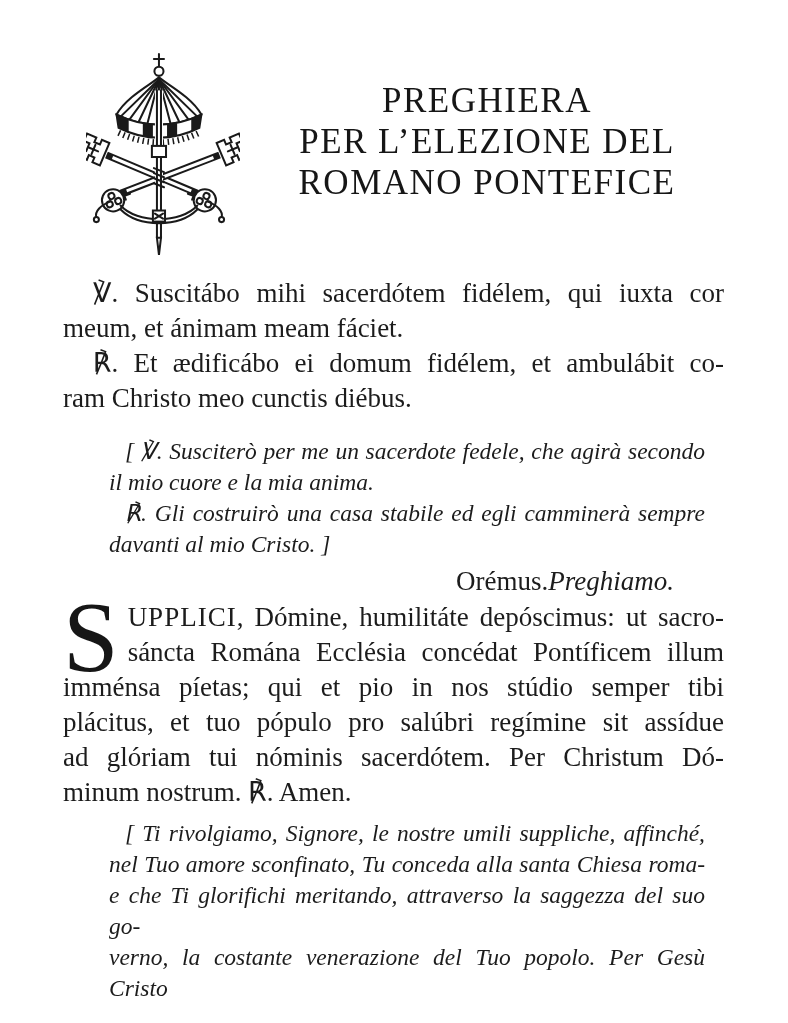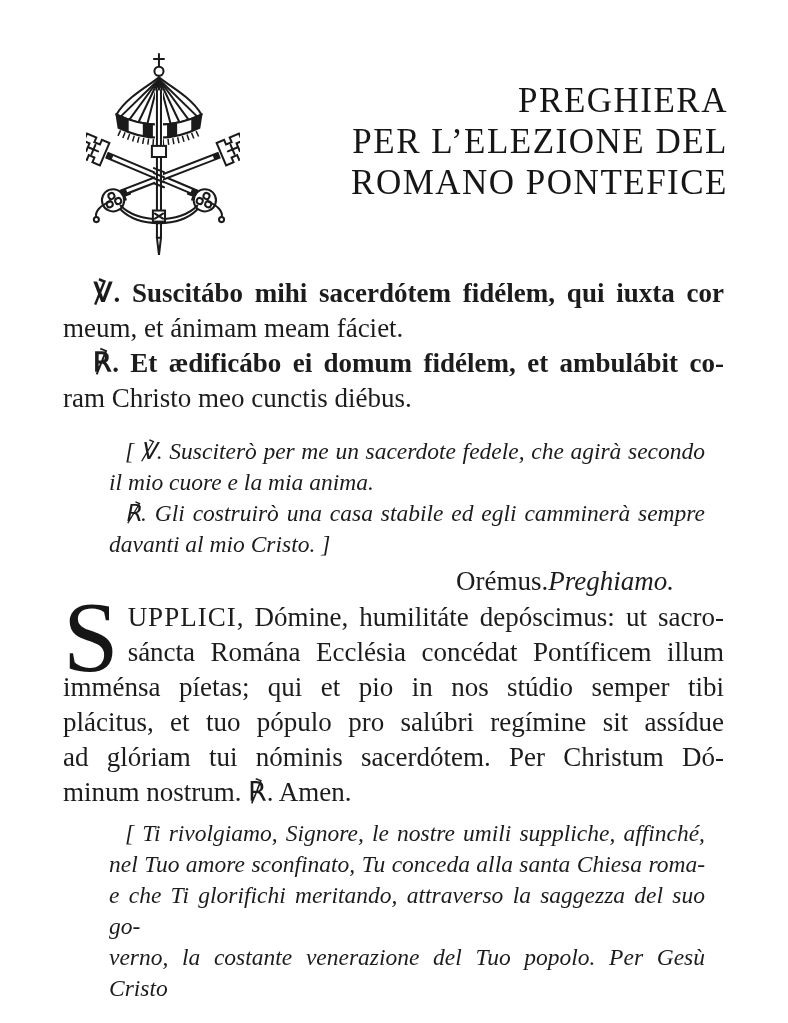--- a/index.html
+++ b/index.html
@@ -1,26 +1,26 @@
 <!DOCTYPE html>
 <html><head>
 <meta charset="utf-8">
 <style>
   html,body{margin:0;padding:0;background:#ffffff;}
   .page{position:relative;width:788px;height:1023px;background:#ffffff;overflow:hidden;
         font-family:"Liberation Serif","DejaVu Serif","DejaVu Sans",serif;color:#1c1c1c;}
   .header{position:absolute;left:0;top:50px;width:788px;height:212px;}
   .emblem{position:absolute;left:86px;top:0px;width:154px;height:212px;}
-  .title{position:absolute;left:246px;top:30px;width:482px;text-align:right;
+  .title{position:absolute;left:246px;top:30px;width:482px;text-align:center;
          font-size:35px;line-height:41px;letter-spacing:1.5px;color:#161616;}
   .bodytext{position:absolute;left:63px;top:276px;width:661px;font-size:27px;line-height:35px;}
   .tline{min-height:35px;}
   .tjust{text-align:justify;text-align-last:justify;}
   .tlast{text-align:left;text-align-last:left;}
-  .latin .tindent{text-indent:30px;font-weight:bold;}
+  .latin .tindent{text-indent:30px;}
   .italicblock{margin-left:46px;width:596px;font-size:23.5px;line-height:31px;font-style:italic;}
   .italicblock .tline{min-height:31px;}
   .italicblock .tindent{text-indent:16px;}
   .gap-top{margin-top:20px;}
   .oremus-row{display:flex;justify-content:flex-end;padding-left:52px;padding-right:50px;
               height:35px;line-height:35px;margin-top:4px;}
   .oremus-it{font-style:italic;}
   .collect{margin-top:1px;}
   .dropcap{float:left;font-size:100px;line-height:70px;height:67px;margin:2px 9px 0 0;color:#161616;}
   .sc{font-size:27px;letter-spacing:1px;}

